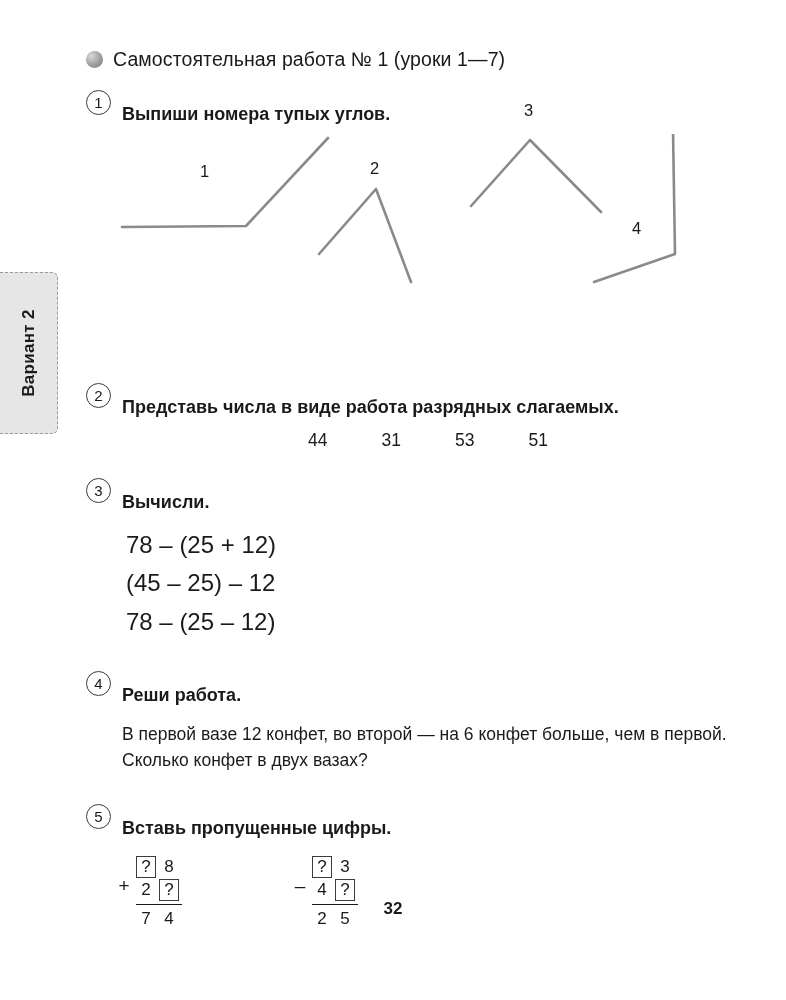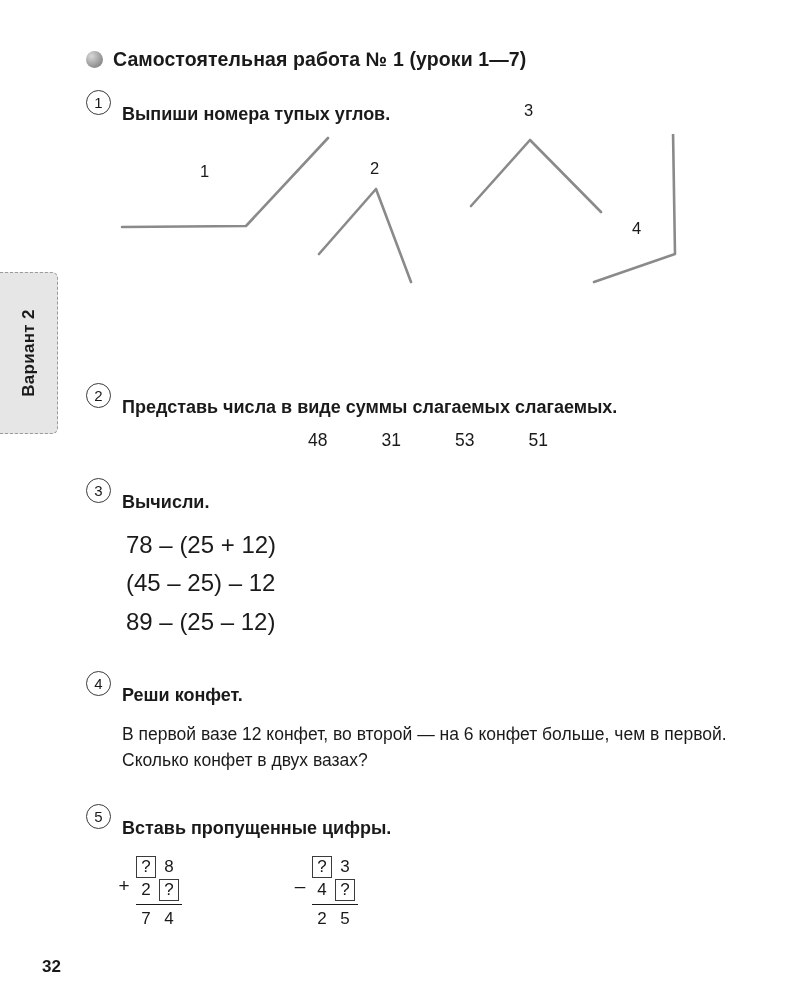--- a/index.html
+++ b/index.html
@@ -58,21 +58,21 @@
     margin-bottom: 18px;
   }
   .bullet-sphere {
     width: 17px; height: 17px;
     border-radius: 50%;
     background: radial-gradient(circle at 32% 30%, #d8d8d8 0%, #9e9e9e 55%, #6f6f6f 100%);
     flex: 0 0 auto;
   }
   .doc-title {
     font-size: 19.5px;
-    font-weight: bold;
+    font-weight: normal;
     letter-spacing: 0.1px;
   }
 
   
   .task {
     display: flex;
     align-items: flex-start;
     gap: 11px;
   }
   .num-circle {
@@ -175,26 +175,25 @@
 
   
   .sec-2 { margin-top: 16px; }
   .sec-3 { margin-top: 26px; }
   .sec-4 { margin-top: 28px; }
   .sec-5 { margin-top: 30px; }
 
   .page-number {
     position: absolute;
     left: 0; right: 0;
-    top: 957px;
-    text-align: left;
+    top: 899px;
+    text-align: center;
     font-size: 17px;
     font-weight: bold;
     color: #1a1a1a;
-    padding-left: 42px;
   }
 </style>
 </head>
 <body>
 
 <div class="page">
 
   <div class="side-tab">
     <div class="vtext">Вариант 2</div>
   </div>
@@ -225,42 +224,42 @@
         </g>
       </svg>
       <div class="angle-label" style="left:114px; top:28px;">1</div>
       <div class="angle-label" style="left:284px; top:25px;">2</div>
       <div class="angle-label" style="left:438px; top:-33px;">3</div>
       <div class="angle-label" style="left:546px; top:85px;">4</div>
     </div>
 
     <div class="task sec-2">
       <div class="num-circle">2</div>
-      <div class="task-text">Представь числа в виде суммы слагаемых слагаемых.</div>
+      <div class="task-text">Представь числа в виде работа разрядных слагаемых.</div>
     </div>
     <div class="numbers-row">
-      <span>48</span>
+      <span>44</span>
       <span>31</span>
       <span>53</span>
       <span>51</span>
     </div>
 
     <div class="task sec-3">
       <div class="num-circle">3</div>
       <div class="task-text">Вычисли.</div>
     </div>
     <div class="expressions">
       <div>78 – (25 + 12)</div>
       <div>(45 – 25) – 12</div>
-      <div>89 – (25 – 12)</div>
+      <div>78 – (25 – 12)</div>
     </div>
 
     <div class="task sec-4">
       <div class="num-circle">4</div>
-      <div class="task-text">Реши конфет.</div>
+      <div class="task-text">Реши работа.</div>
     </div>
     <div class="body-text" style="margin-top:14px;">В первой вазе 12 конфет, во второй — на 6 конфет больше, чем в первой. Сколько конфет в двух вазах?</div>
 
     <div class="task sec-5">
       <div class="num-circle">5</div>
       <div class="task-text">Вставь пропущенные цифры.</div>
     </div>
 
     <div class="sums">
 

